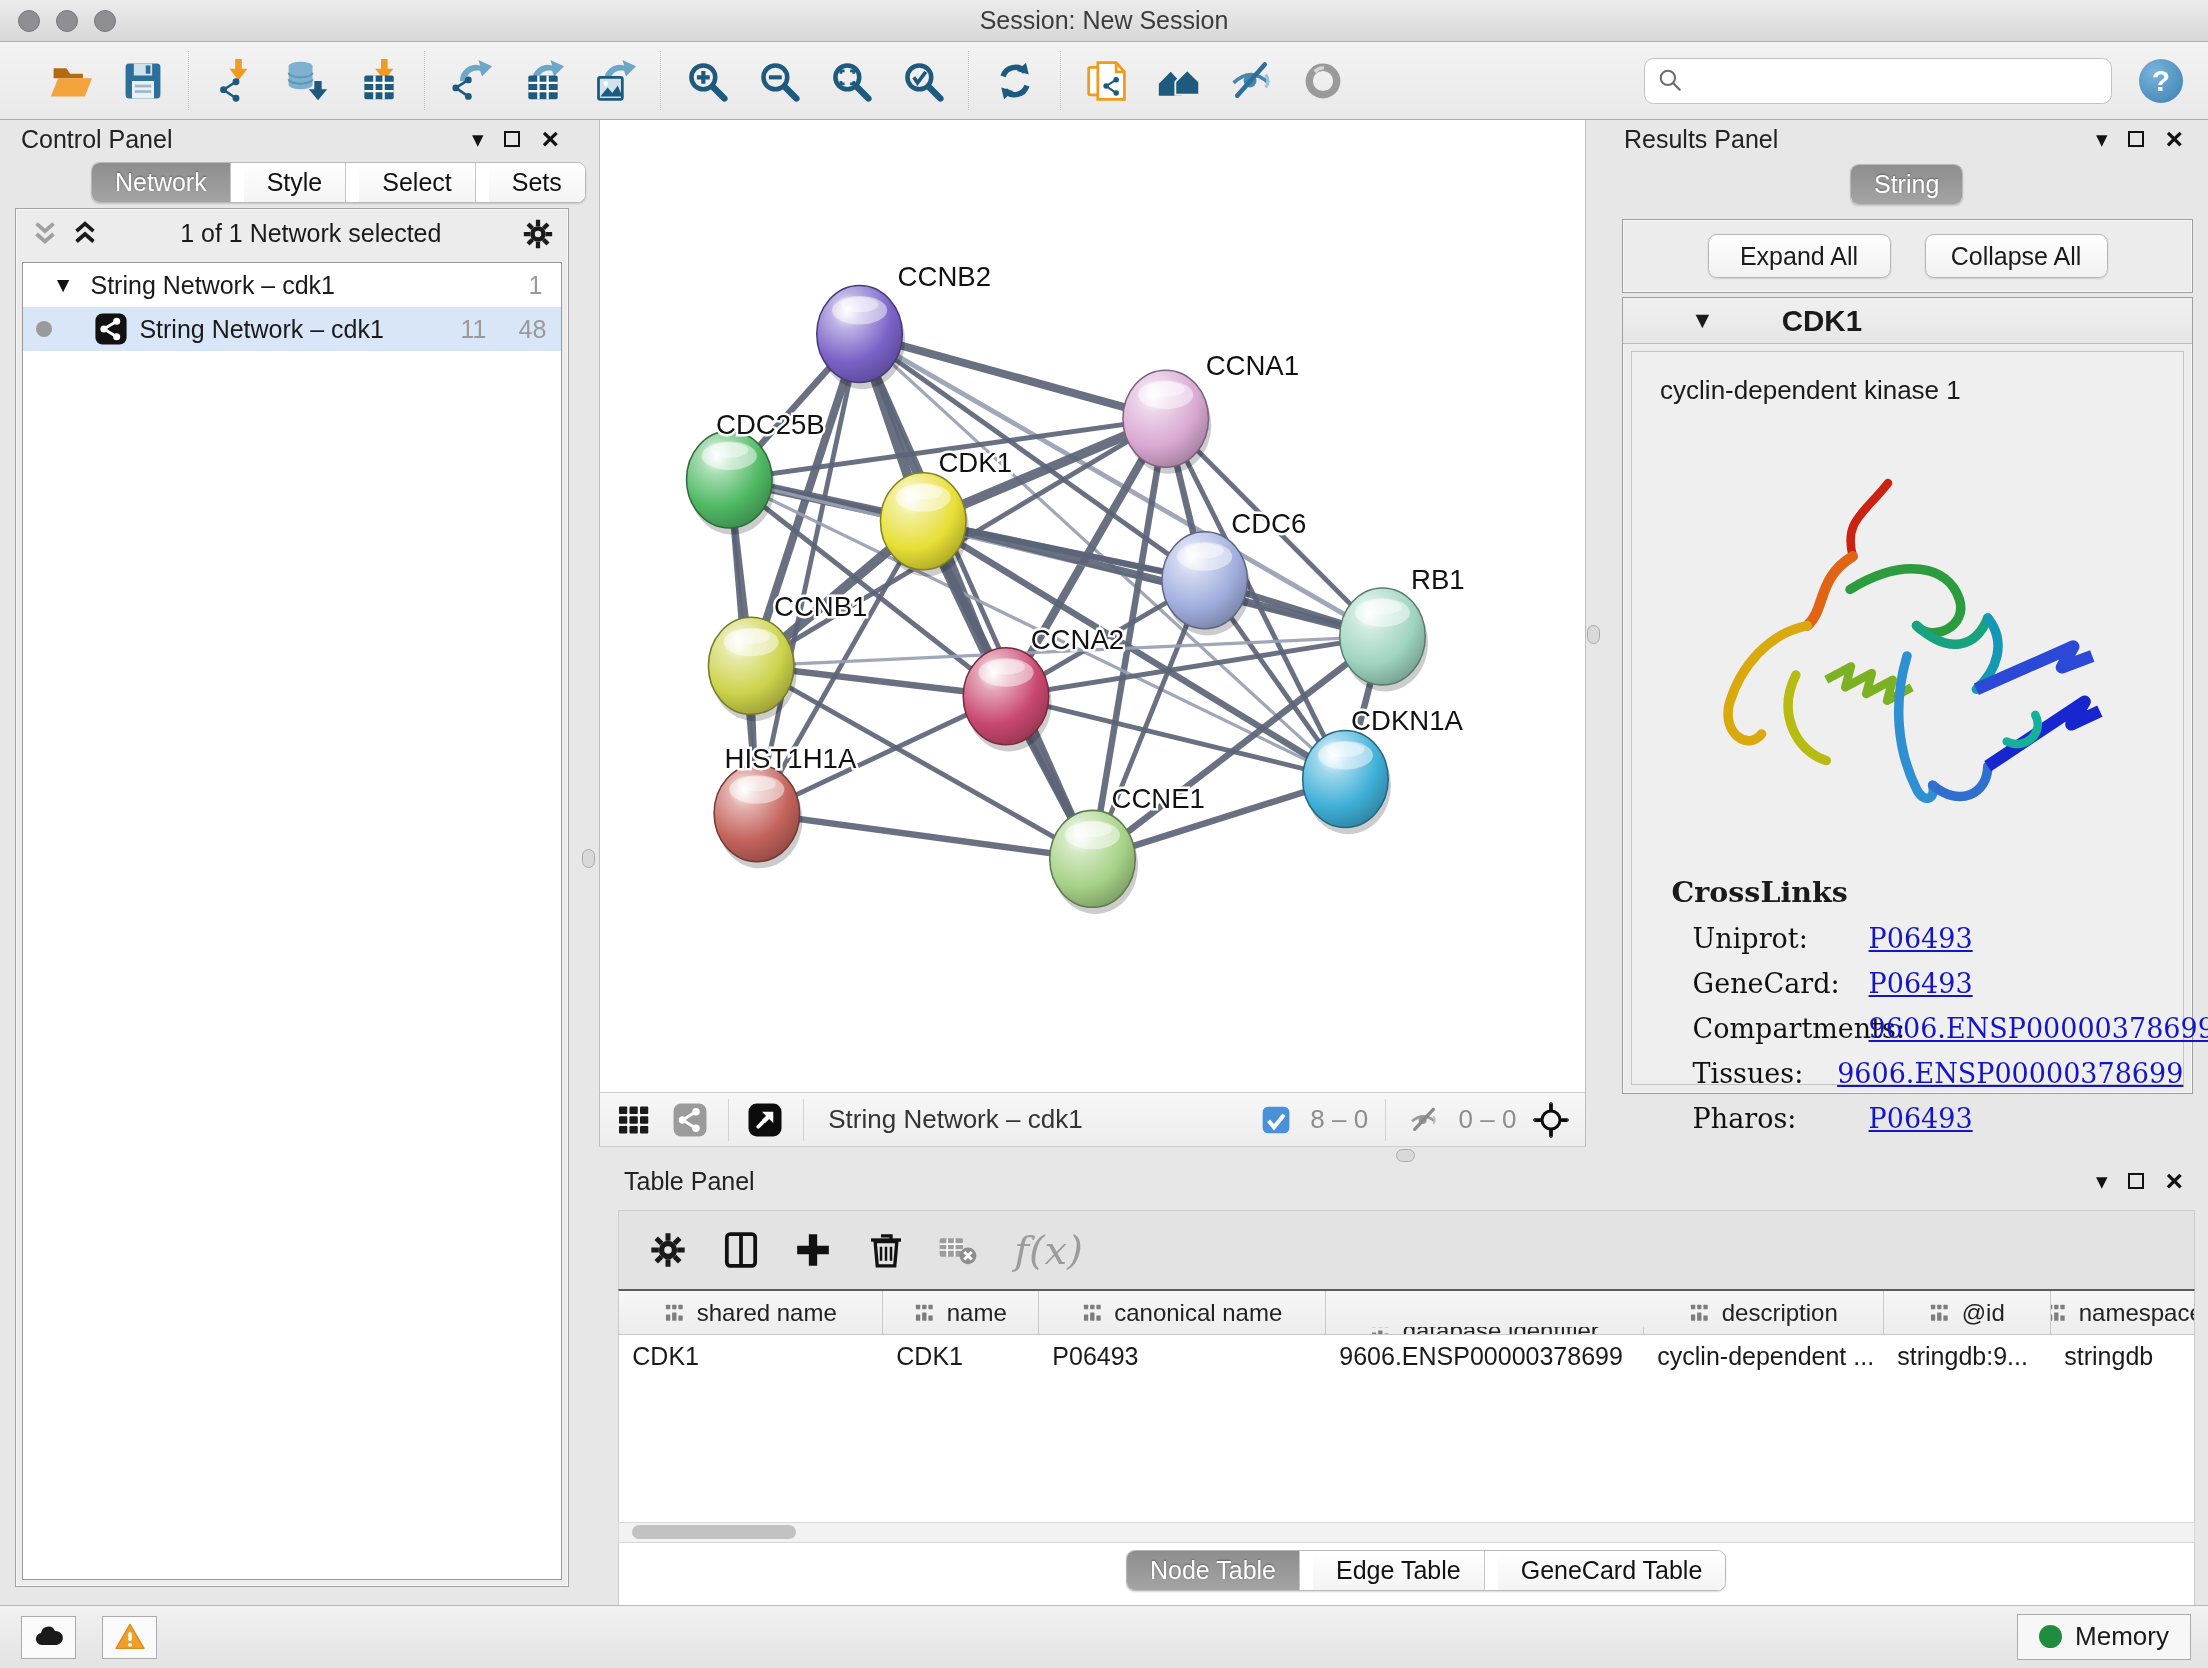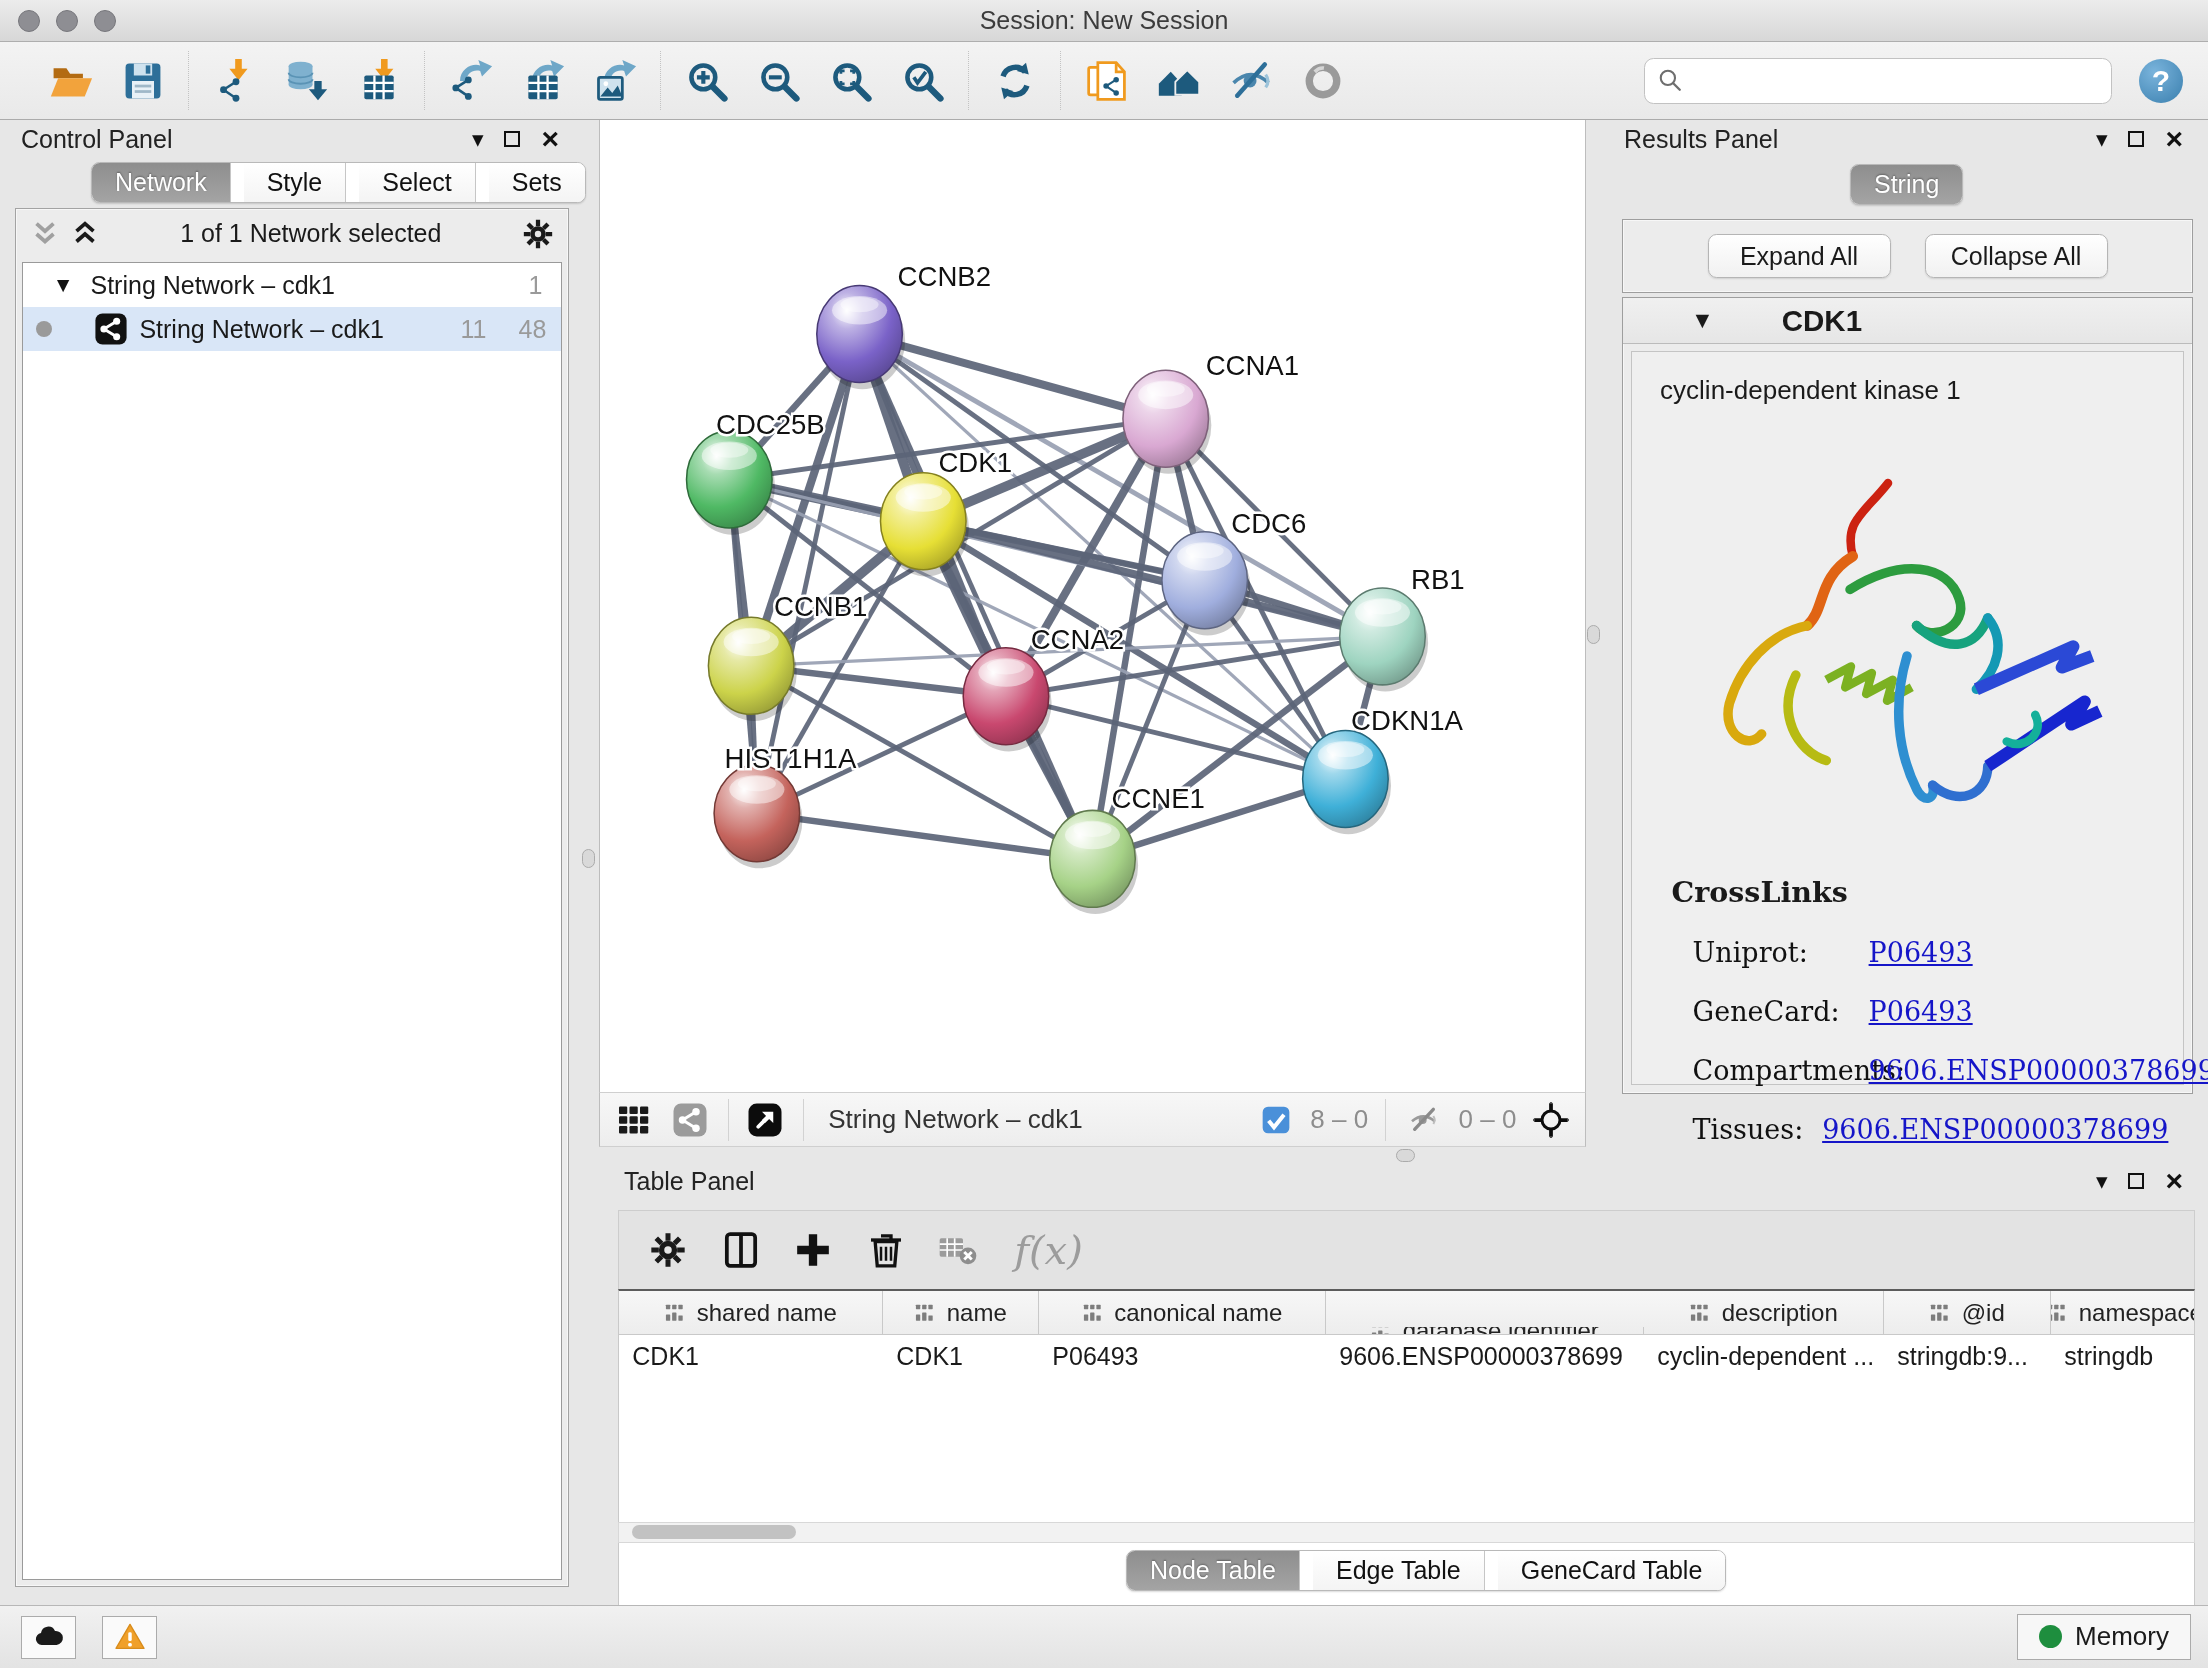--- a/index.html
+++ b/index.html
@@ -88,23 +88,23 @@
   .rp-btn { min-width:183px; height:44px; background:linear-gradient(#ffffff,#f1f1f1); border:1px solid #b5b5b5; border-radius:8.6px;
     font-size:25px; display:flex; align-items:center; justify-content:center; box-shadow:0 1px 1.9px rgba(0,0,0,.12); }
   .rp-box2 { position:absolute; left:15px; top:177px; width:571px; height:797px; border:1.9px solid #9e9e9e; background:#ececec;
     box-shadow:inset 0 0 0 1px #f7f7f7; }
   .rp-node-header { height:46px; display:flex; align-items:center; border-bottom:1px solid #bbb; background:linear-gradient(#f0f0f0,#e6e6e6); }
   .rp-node-header .tri { margin-left:68px; font-size:23px; }
   .rp-node-name { font-size:29.5px; font-weight:bold; margin-left:68px; }
   .rp-inner { position:absolute; left:7.6px; top:53px; right:7.6px; bottom:7.6px; background:#efefef; border:1px solid #c4c4c4; }
   .rp-desc { font-size:26px; margin:23px 0 0 28.5px; }
   .rp-protein-img { position:absolute; left:42px; top:114px; }
-  .crosslinks { position:absolute; left:0; top:523px; right:15px; font-family:"DejaVu Serif", serif; }
+  .crosslinks { position:absolute; left:0; top:523px; right:0; font-family:"DejaVu Serif", serif; }
   .cl-heading { font-size:28.5px; font-weight:bold; margin-left:40px; }
-  .cl-row { display:flex; margin-top:28px; font-size:27px; }
+  .cl-row { display:flex; margin-top:14px; font-size:27px; }
   .cl-label { margin-left:61px; width:176px; color:#111; }
   .cl-link { color:#1515c8; text-decoration:underline; }
 
   
   .table-panel { position:absolute; left:603px; top:1162px; width:1605px; height:443px; background:#e7e7e7; }
   .tp-toolbar { position:absolute; left:15px; top:48px; width:1577px; height:80px; background:#e3e3e3;
     border:1px solid #cdcdcd; display:flex; align-items:center; padding-left:27px; gap:28.5px; }
   .tp-btn { width:44px; height:44px; display:flex; align-items:center; justify-content:center; }
   .tp-btn svg { width:40px; height:40px; }
   .tp-fx { font-family:"DejaVu Serif",serif; font-style:italic; font-size:40px; color:#9c9c9c; margin-left:5.7px; }

